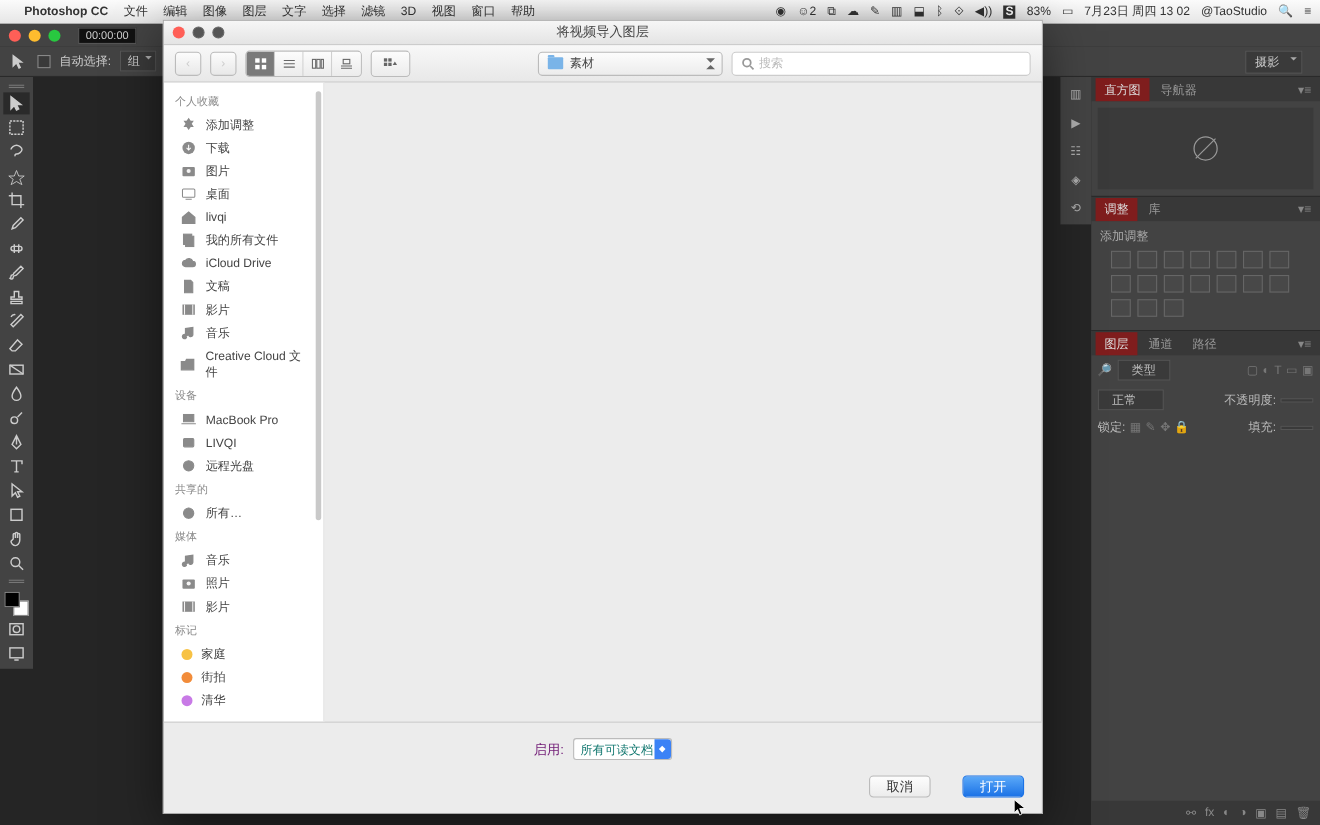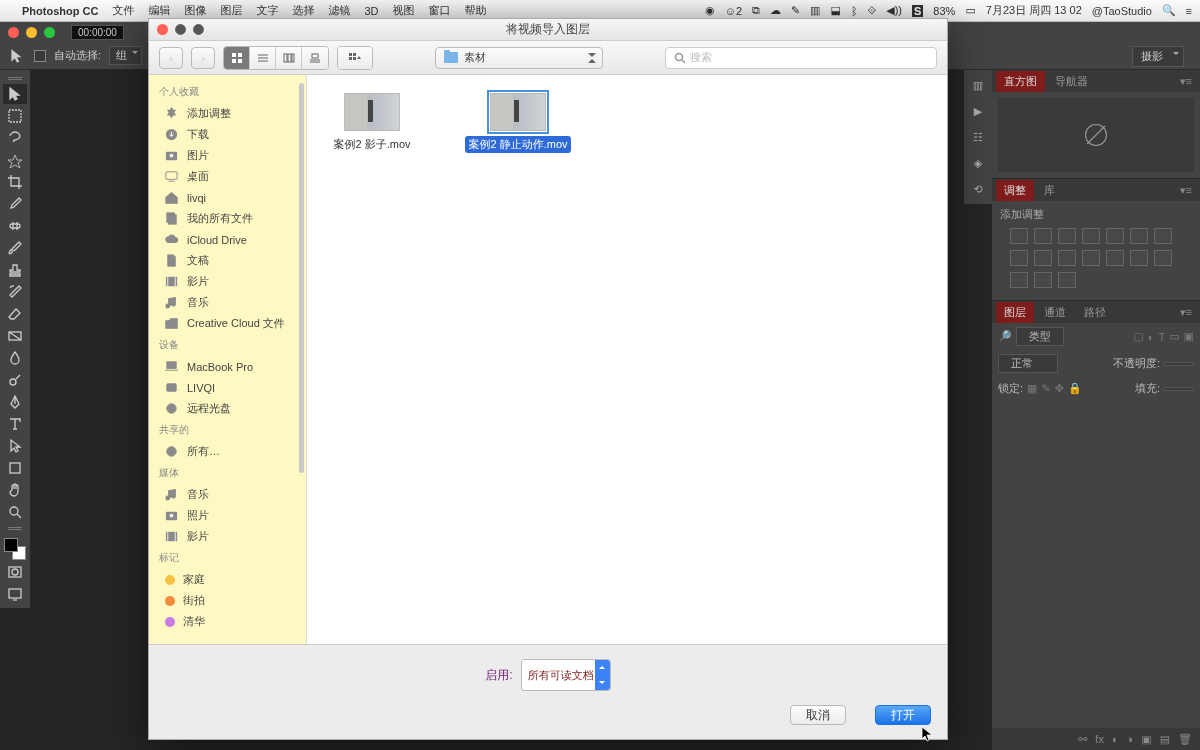--- a/index.html
+++ b/index.html
@@ -59,39 +59,39 @@
 .seg .s:last-child{border-right:none}
 .seg .s.a{background:#7a7a7a;color:#fff}
 .locbtn{height:22px;min-width:168px;background:linear-gradient(#fcfcfc,#ececec);border:1px solid #bbb;border-radius:4px;display:flex;align-items:center;padding:0 20px 0 8px;gap:6px;position:relative;color:#444}
 .locbtn::after{content:"";position:absolute;right:6px;top:5px;width:0;height:0;border:4px solid transparent;border-top-color:#666}
 .locbtn::before{content:"";position:absolute;right:6px;bottom:5px;width:0;height:0;border:4px solid transparent;border-bottom-color:#666}
 .folder-ic{width:14px;height:11px;background:#7ab4e8;border-radius:1px;position:relative}
 .folder-ic::before{content:"";position:absolute;top:-2px;left:0;width:6px;height:2px;background:#7ab4e8;border-radius:1px 1px 0 0}
 .searchbox{flex:1;max-width:272px;margin-left:auto;height:22px;background:#fff;border:1px solid #ccc;border-radius:4px;display:flex;align-items:center;padding:0 8px;gap:4px;color:#999}
 .searchbox svg{width:12px;height:12px;stroke:#999;fill:none;stroke-width:1.6}
 .dlg-body{flex:1;display:flex;overflow:hidden}
-.sidebar{width:158px;background:#fef9c3;border-right:1px solid #ddd;overflow-y:auto;padding:6px 0}
+.sidebar{width:146px;background:#ffffff;border-right:1px solid #ddd;overflow-y:auto;padding:6px 0}
 .sb-sec{padding:4px 10px;color:#888;font-size:10px;font-weight:500}
 .sb-item{display:flex;align-items:center;gap:8px;padding:3px 10px 3px 14px;color:#444;cursor:default;font-size:12px}
 .sb-item .sic{width:16px;height:15px;display:flex;align-items:center;justify-content:center;color:#7c7c7c}
 .sb-item .sic svg{width:15px;height:15px;fill:#8a8a8a}
 .sb-item.tagged .tagdot{width:10px;height:10px;border-radius:50%;margin-left:2px}
 .filegrid{flex:1;background:#fff;padding:18px 10px;display:flex;gap:36px;align-content:flex-start}
 .file{width:110px;display:flex;flex-direction:column;align-items:center;gap:5px;cursor:default}
 .thumb{width:56px;height:38px;background:#ddd;border:1px solid #bbb;position:relative;overflow:hidden}
 .thumb::before{content:"";position:absolute;inset:0;background:linear-gradient(90deg,#c8c6c2 0%,#c8c6c2 40%,#b6bcc2 40%,#cfd4d7 100%)}
 .thumb::after{content:"";position:absolute;left:42%;top:18%;width:5px;height:22px;background:#444}
 .file.sel .thumb{outline:2px solid #4a90e2;outline-offset:1px;background:#e2e2e2}
 .file .fname{font-size:11px;color:#333;text-align:center;padding:1px 3px;border-radius:3px;white-space:nowrap}
 .file.sel .fname{background:#2e6bd6;color:#fff}
 .sb-scrollind{position:absolute;width:5px;background:#c9c9c9;border-radius:3px}
 .dlg-footer{border-top:1px solid #ccc;background:#ececec;padding:14px 16px;display:flex;flex-direction:column;gap:14px}
 .frow{display:flex;align-items:center;justify-content:center;gap:8px}
 .frow label{color:#701a75;font-size:12px}
-.frow .sel{height:32px;min-width:82px;background:#fff;border:1px solid #bbb;border-radius:3px;padding:0 16px 0 6px;position:relative;display:flex;align-items:center;font-size:12px;color:#7f1d1d}
+.frow .sel{height:20px;min-width:82px;background:#fff;border:1px solid #bbb;border-radius:3px;padding:0 16px 0 6px;position:relative;display:flex;align-items:center;font-size:12px;color:#0f766e}
 .frow .sel .ar{position:absolute;right:0;top:0;bottom:0;width:15px;background:#3b82f6;border-radius:0 3px 3px 0;display:flex;align-items:center;justify-content:center}
 .frow .sel .ar::before{content:"";border:3px solid transparent;border-bottom-color:#fff;position:absolute;top:3px}
 .frow .sel .ar::after{content:"";border:3px solid transparent;border-top-color:#fff;position:absolute;bottom:3px}
 .btnrow{display:flex;justify-content:flex-end;gap:29px}
 .btn{height:20px;min-width:56px;border-radius:4px;border:1px solid #bbb;background:linear-gradient(#fdfdfd,#ececec);display:flex;align-items:center;justify-content:center;font-size:12px;color:#333;padding:0 12px;cursor:pointer}
 .btn.primary{background:linear-gradient(#5aa8f8,#1b72e6);border-color:#1b72e6;color:#fff}
 .cursor{position:absolute;left:921px;top:726px;width:12px;height:16px;z-index:999}
 .cursor svg{width:12px;height:16px}
 </style>
 </head>
@@ -422,21 +422,21 @@
       <div class="s" style="width:34px">
           <svg width="14" height="12" viewBox="0 0 14 12" fill="#666">
             <rect x="1" y="1" width="3" height="3"></rect>
             <rect x="5" y="1" width="3" height="3"></rect>
             <rect x="1" y="5" width="3" height="3"></rect>
             <rect x="5" y="5" width="3" height="3"></rect>
             <path d="M11 4l2 3h-4z"></path>
           </svg>
         </div>
     </div>
-    <div style="flex:1;display:flex;justify-content:center">
+    <div style="flex:1;display:flex;justify-content:flex-end">
       <div class="locbtn">
         <div class="folder-ic"></div>
         <span>素材</span>
       </div>
     </div>
     <div class="searchbox">
       <svg viewBox="0 0 12 12">
           <circle cx="5" cy="5" r="3.5"></circle>
           <line x1="8" y1="8" x2="11" y2="11"></line>
         </svg>
@@ -615,30 +615,20 @@
       <div class="sb-item tagged">
           <span class="tagdot" style="background:#f28c3a"></span>
           <span>街拍</span>
         </div>
       <div class="sb-item tagged">
           <span class="tagdot" style="background:#c87ae6"></span>
           <span>清华</span>
         </div>
       <div class="sb-scrollind" style="right:2px;top:8px;height:390px"></div>
     </div>
-    <div class="filegrid">
-      <div class="file">
-        <div class="thumb"></div>
-        <div class="fname">案例2  影子.mov</div>
-      </div>
-      <div class="file sel">
-        <div class="thumb"></div>
-        <div class="fname">案例2 静止动作.mov</div>
-      </div>
-    </div>
   </div>
   <div class="dlg-footer">
     <div class="frow">
       <label>启用:</label>
       <div class="sel">
           <span>所有可读文档</span>
           <span class="ar"></span>
         </div>
     </div>
     <div class="btnrow">

